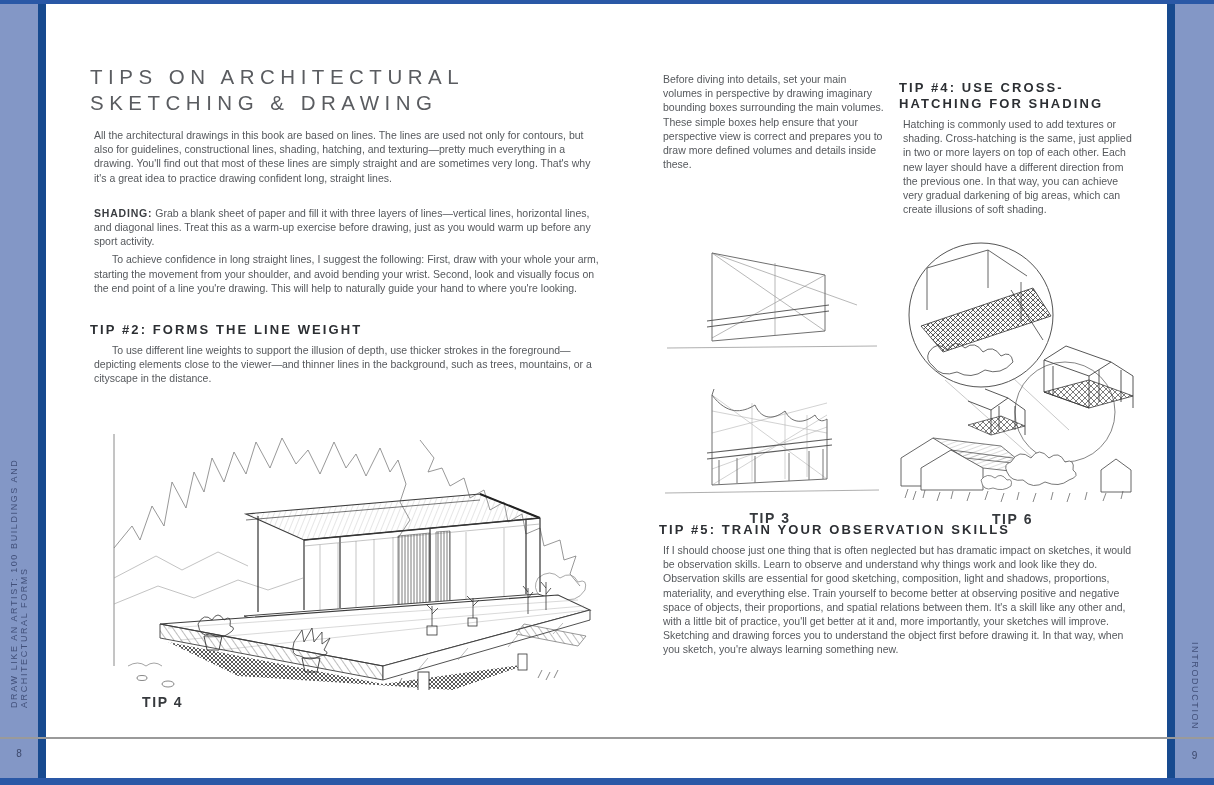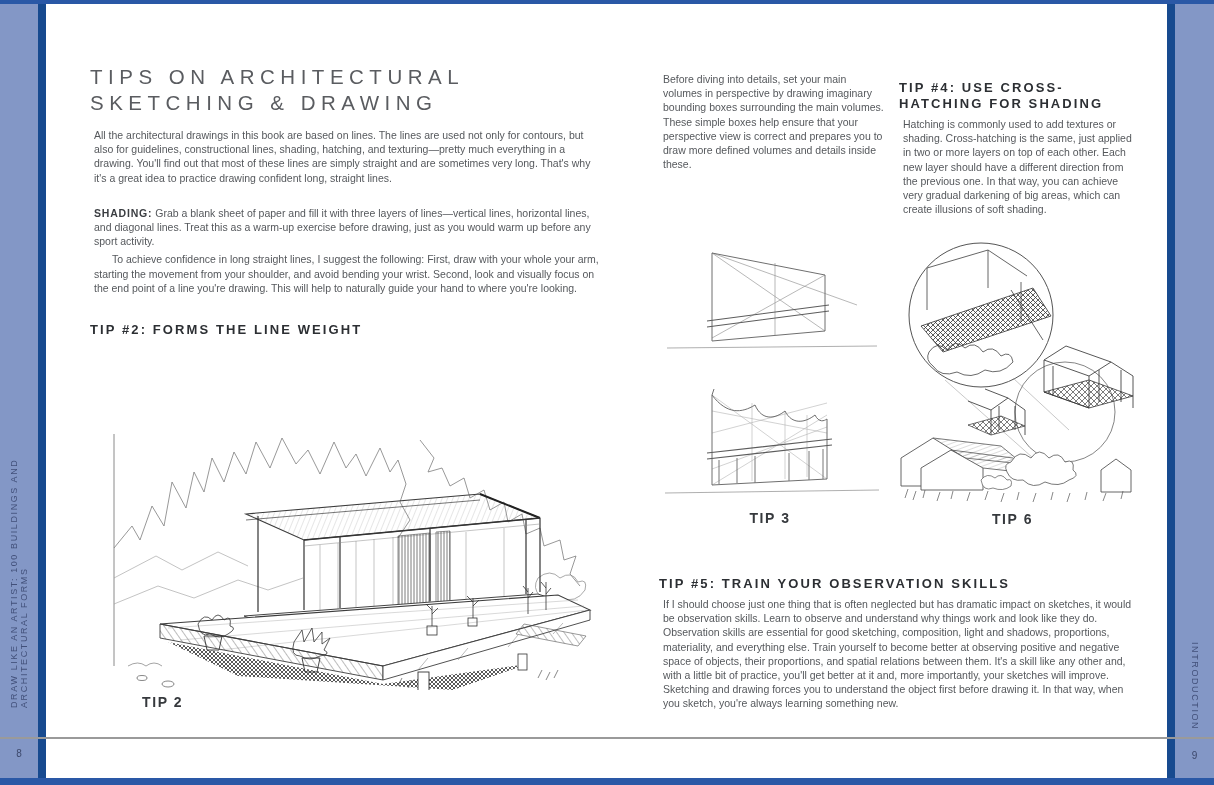--- a/index.html
+++ b/index.html
@@ -29,21 +29,21 @@
   h3.tiphead{margin:0 0 5px 0;font-size:13px;line-height:16px;letter-spacing:2.1px;color:#2c2f33;font-weight:bold;}
   .body{font-size:10.5px;line-height:14.2px;color:#55585c;}
   .body p{margin:4px;}
   .body p.indent{text-indent:18px;}
   .exlabel{font-weight:bold;letter-spacing:.8px;color:#3a3d41;}
   .leftcol{left:90px;top:124px;width:514px;}
   .gap{height:13px;}
   .gap-big{height:23px;}
   .col3{left:659px;top:68px;width:233px;}
   .col4{left:899px;top:80px;width:241px;}
-  .tip5{left:659px;top:576px;width:479px;}
+  .tip5{left:659px;top:522px;width:479px;}
   .figcap{font-size:14px;font-weight:bold;letter-spacing:1.6px;color:#36393d;}
   .cap2{left:142px;top:694px;}
   .cap3{left:660px;top:510px;width:220px;text-align:center;}
   .cap4{left:900px;top:511px;width:225px;text-align:center;}
   svg{display:block;}
 </style>
 </head>
 <body>
 
 <div id="spread">
@@ -70,20 +70,21 @@
     <div>SKETCHING &amp; DRAWING</div>
   </div>
 
   <div class="abs leftcol body">
     <p>All the architectural drawings in this book are based on lines. The lines are used not only for contours, but also for guidelines, constructional lines, shading, hatching, and texturing—pretty much everything in a drawing. You'll find out that most of these lines are simply straight and are sometimes very long. That's why it's a great idea to practice drawing confident long, straight lines.</p>
     <div class="gap"></div>
     <p><span class="exlabel">SHADING:</span><span> Grab a blank sheet of paper and fill it with three layers of lines—vertical lines, horizontal lines, and diagonal lines. Treat this as a warm-up exercise before drawing, just as you would warm up before any sport activity.</span></p>
     <p class="indent">To achieve confidence in long straight lines, I suggest the following: First, draw with your whole your arm, starting the movement from your shoulder, and avoid bending your wrist. Second, look and visually focus on the end point of a line you're drawing. This will help to naturally guide your hand to where you're looking.</p>
     <div class="gap-big"></div>
     <h3 class="tiphead">TIP #2: FORMS THE LINE WEIGHT</h3>
+    <p class="indent">To use different line weights to support the illusion of depth, use thicker strokes in the foreground—depicting elements close to the viewer—and thinner lines in the background, such as trees, mountains, or a cityscape in the distance.</p>
   </div>
 
   <div class="abs" style="left:98px;top:428px;">
     <svg width="495" height="262" viewBox="0 0 495 262">
       <defs>
         <pattern id="hat1" width="6" height="6" patternUnits="userSpaceOnUse" patternTransform="rotate(-35)">
           <line x1="0" y1="0" x2="0" y2="6" stroke="#6c6c6c" stroke-width="0.9"></line>
         </pattern>
         <pattern id="xhat1" width="4" height="4" patternUnits="userSpaceOnUse">
           <line x1="0" y1="0" x2="4" y2="4" stroke="#2e2e2e" stroke-width="0.8"></line>
@@ -186,21 +187,21 @@
       <ellipse cx="340" cy="266" rx="5" ry="2" fill="none" stroke="#555" stroke-width="0.7"></ellipse>
       <g stroke="#555" stroke-width="0.7">
         <path d="M440,250 L444,242"></path>
           <path d="M448,252 L452,244"></path>
           <path d="M456,250 L460,242"></path>
         <path d="M300,258 L304,250"></path>
           <path d="M310,260 L314,252"></path>
       </g>
     </svg>
   </div>
-  <div class="abs figcap cap2">TIP 2</div>
+  <div class="abs figcap cap2">TIP 4</div>
 
   <div class="abs col3 body">
     <p>Before diving into details, set your main volumes in perspective by drawing imaginary bounding boxes surrounding the main volumes. These simple boxes help ensure that your perspective view is correct and prepares you to draw more defined volumes and details inside these.</p>
   </div>
   <div class="abs col4 body">
     <h3 class="tiphead">TIP #4: USE CROSS-HATCHING FOR SHADING</h3>
     <p>Hatching is commonly used to add textures or shading. Cross-hatching is the same, just applied in two or more layers on top of each other. Each new layer should have a different direction from the previous one. In that way, you can achieve very gradual darkening of big areas, which can create illusions of soft shading.</p>
   </div>
 
   <div class="abs" style="left:657px;top:243px;">

